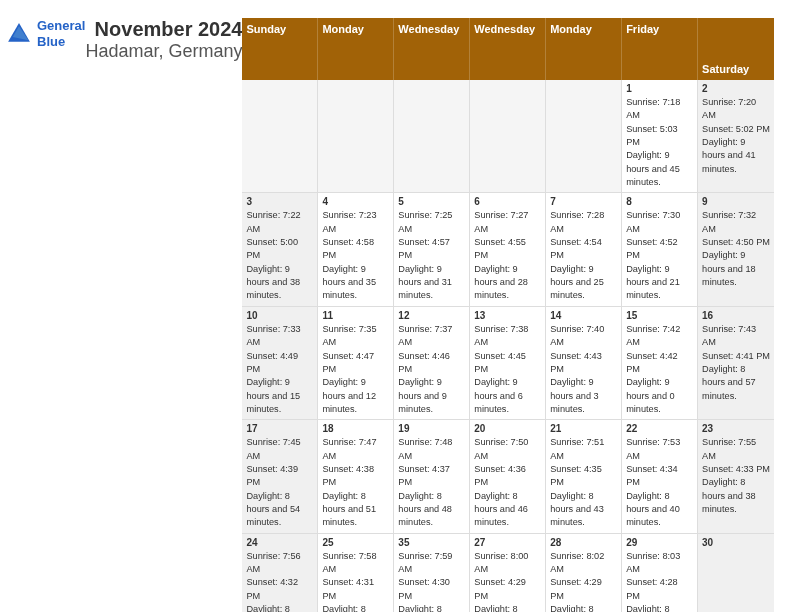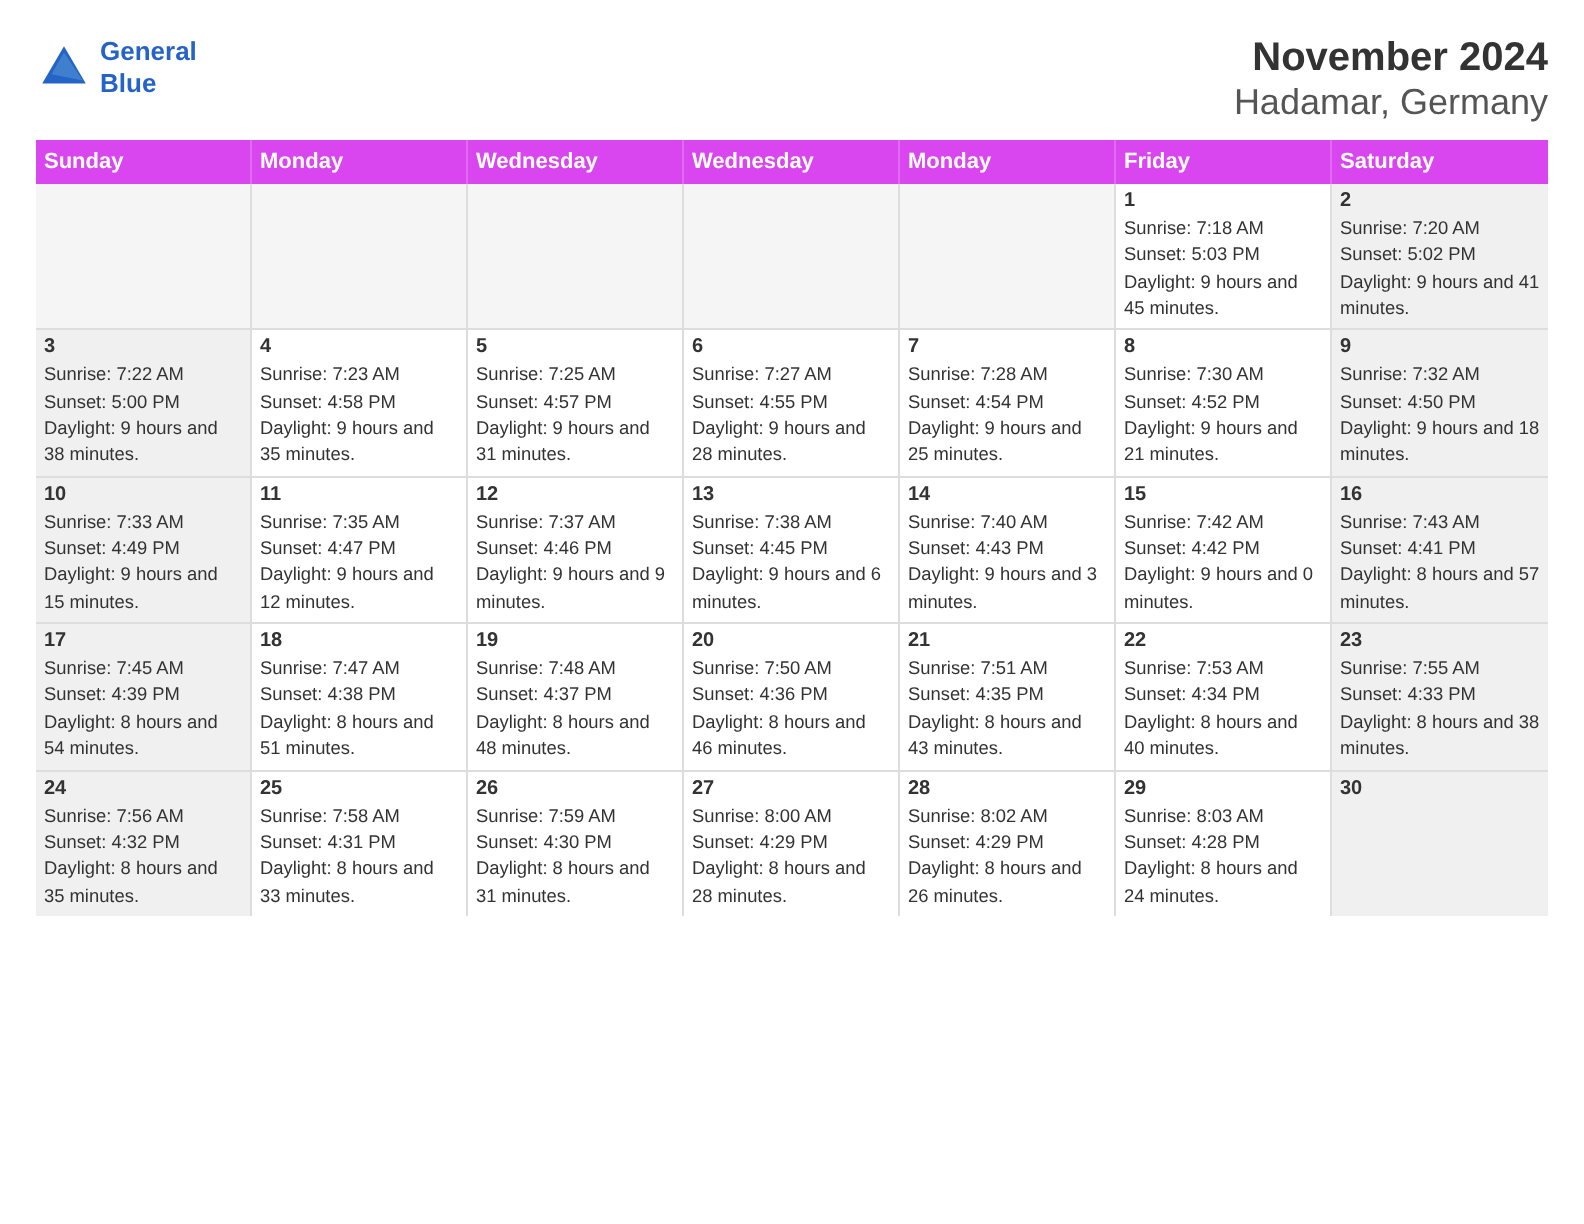--- a/index.html
+++ b/index.html
@@ -6,23 +6,23 @@
     body {
       font-family: Arial, sans-serif;
       background: #fff;
       width: 792px;
       height: 612px;
       overflow: hidden;
     }
     .page {
       width: 792px;
       height: 450px;
-      padding: 18px 18px 10px 18px;
-      display: flex;
-      flex-direction: column;
+      padding: 18px 18px 10px 5px;
+      display: flex;
+      flex-direction: row;
     }
     .header {
       display: flex;
       justify-content: space-between;
       align-items: flex-start;
       margin-bottom: 8px;
     }
     .logo {
       display: flex;
       align-items: center;
@@ -54,31 +54,31 @@
       color: #555;
     }
     .calendar {
       flex: 1;
       display: flex;
       flex-direction: column;
     }
     .cal-header {
       display: grid;
       grid-template-columns: repeat(7, 1fr);
-      background: #d946ef;
+      background: #a16207;
     }
     .cal-header-cell {
       color: #fff;
       font-size: 11px;
       font-weight: bold;
       padding: 5px 4px;
       text-align: left;
       border-right: 1px solid rgba(255,255,255,0.2);
     }
-    .cal-header-cell:last-child { border-right: none; }
+    .cal-header-cell:last-child { border-right: none; margin-top: 40px; }
     .cal-body {
       flex: 1;
       display: flex;
       flex-direction: column;
     }
     .cal-row {
       display: grid;
       grid-template-columns: repeat(7, 1fr);
       flex: 1;
       border-bottom: 1px solid #ddd;
@@ -247,21 +247,21 @@
         <div class="cal-row">
           <div class="cal-cell shaded">
             <span class="day-num">24</span>
             <div class="day-detail">Sunrise: 7:56 AM<br>Sunset: 4:32 PM<br>Daylight: 8 hours and 35 minutes.</div>
           </div>
           <div class="cal-cell">
             <span class="day-num">25</span>
             <div class="day-detail">Sunrise: 7:58 AM<br>Sunset: 4:31 PM<br>Daylight: 8 hours and 33 minutes.</div>
           </div>
           <div class="cal-cell">
-            <span class="day-num">26</span>
+            <span class="day-num">35</span>
             <div class="day-detail">Sunrise: 7:59 AM<br>Sunset: 4:30 PM<br>Daylight: 8 hours and 31 minutes.</div>
           </div>
           <div class="cal-cell">
             <span class="day-num">27</span>
             <div class="day-detail">Sunrise: 8:00 AM<br>Sunset: 4:29 PM<br>Daylight: 8 hours and 28 minutes.</div>
           </div>
           <div class="cal-cell">
             <span class="day-num">28</span>
             <div class="day-detail">Sunrise: 8:02 AM<br>Sunset: 4:29 PM<br>Daylight: 8 hours and 26 minutes.</div>
           </div>

